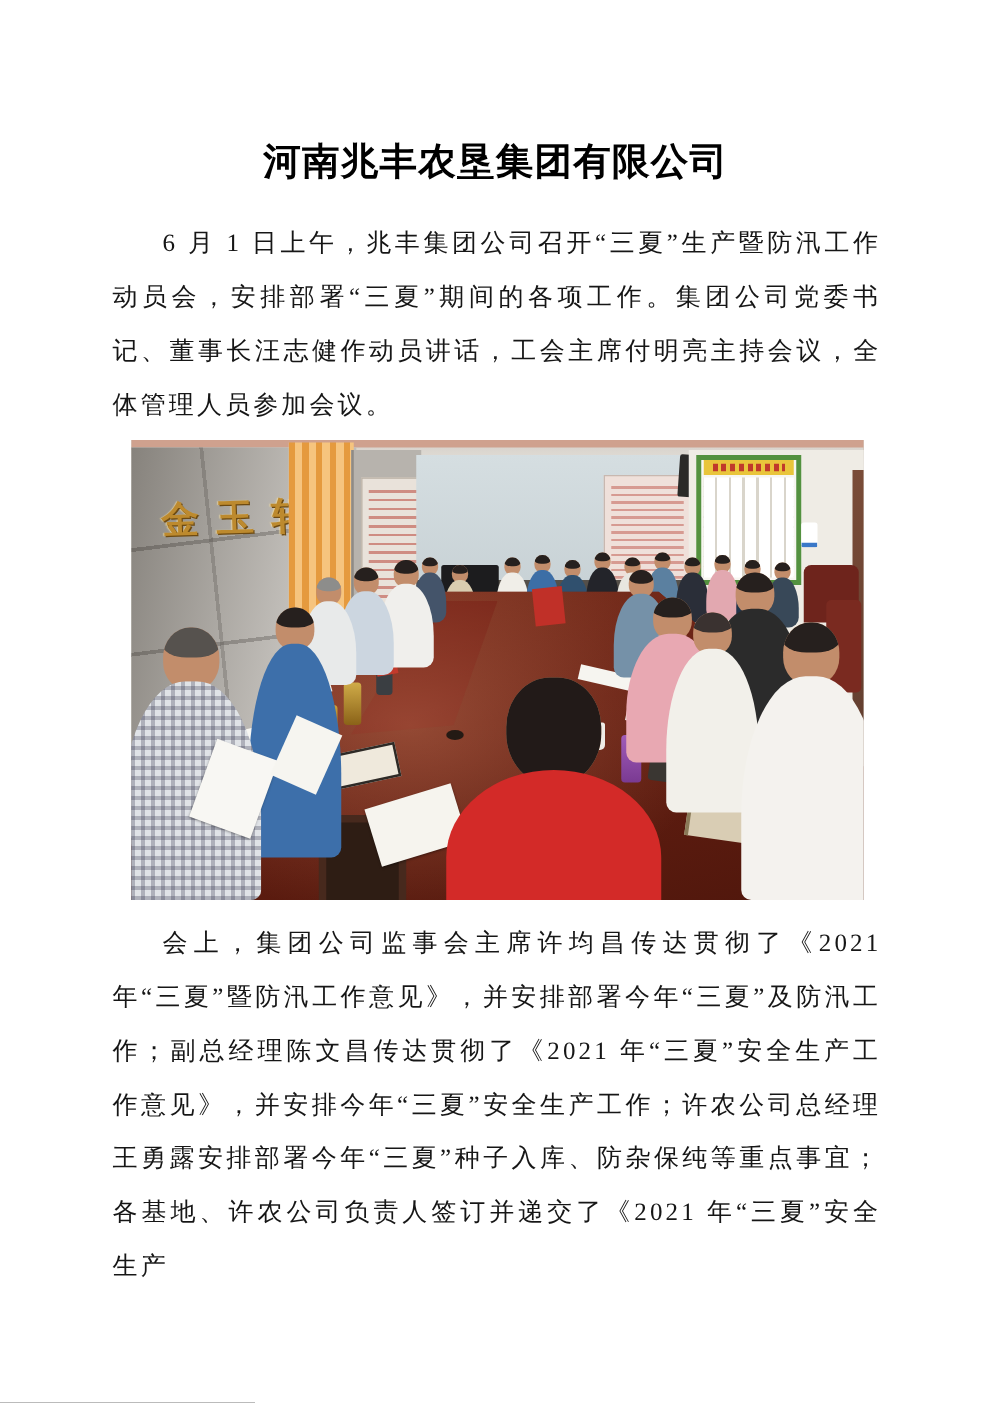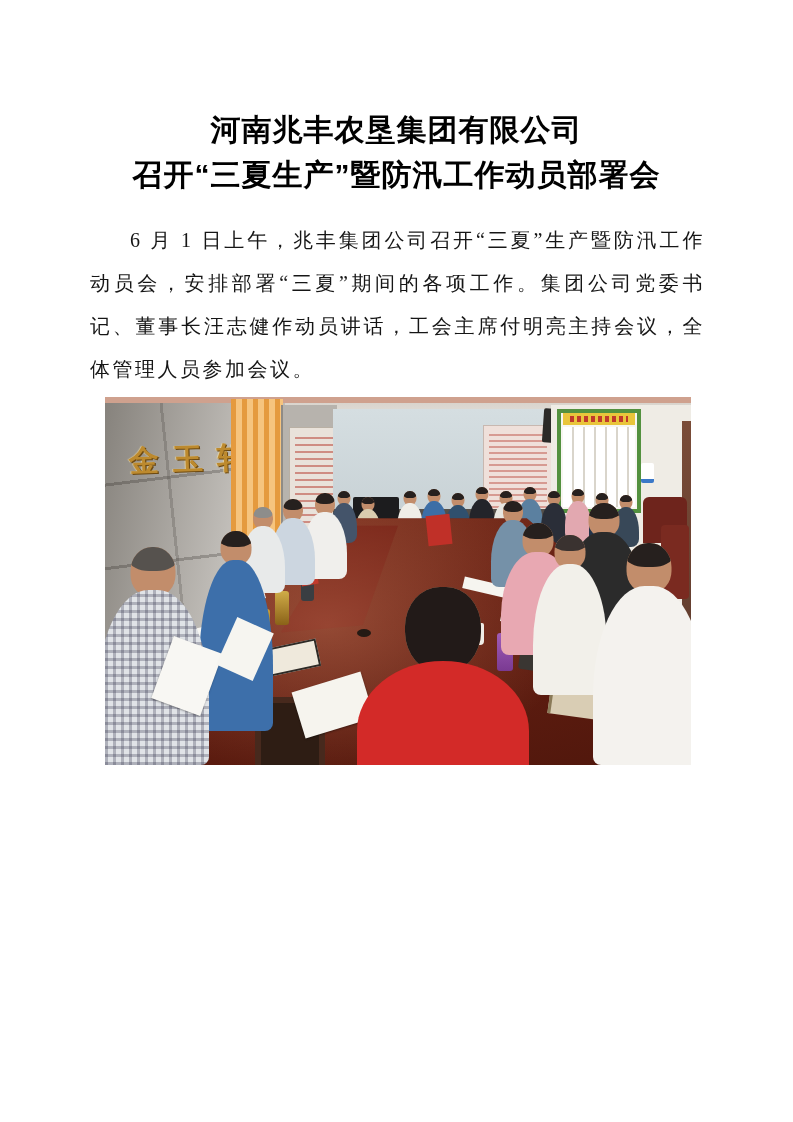--- a/index.html
+++ b/index.html
@@ -76,21 +76,20 @@
     text-shadow:1px 1px 0 #6d4a12,-1px 0 1px rgba(255,230,160,.6);
     transform:rotate(-2deg);white-space:nowrap;}
 </style>
 </head>
 <body>
 
 <div class="page">
 
   <h1 class="doc-title">
     <span class="tl">河南兆丰农垦集团有限公司</span>
-    <span class="tl">召开“三夏生产”暨防汛工作动员部署会</span>
   </h1>
 
   <p class="body-para para-1">6 月 1 日上午，兆丰集团公司召开“三夏”生产暨防汛工作动员会，安排部署“三夏”期间的各项工作。集团公司党委书记、董事长汪志健作动员讲话，工会主席付明亮主持会议，全体管理人员参加会议。</p>
 
   <figure class="photo">
 
     <div class="abs" style="left:0;top:0;width:586px;height:8px;background:#cfa18e;"></div>
     <div class="abs" style="left:0;top:6px;width:586px;height:26px;background:linear-gradient(180deg,#d9d4cd,#ece9e4);"></div>
 
     <div class="abs" style="left:0;top:6px;width:180px;height:362px;
@@ -255,14 +254,15 @@
     <div class="abs" style="left:56px;top:246px;width:52px;height:66px;background:#f8f7f3;transform:rotate(20deg);box-shadow:0 1px 2px rgba(0,0,0,.35);"></div>
     <div class="abs" style="left:120px;top:226px;width:40px;height:52px;background:#f6f5f0;transform:rotate(24deg);"></div>
 
     <div class="fig back" style="left:252px;top:190px;width:172px;height:178px;--hair:#221a18;--shirt:#d32a28;">
       <div class="hd" style="width:76px;height:86px;border-radius:46% 46% 48% 48%;"></div>
       <div class="bd" style="top:74px;border-radius:52% 52% 0 0 / 70% 70% 0 0;"></div>
     </div>
 
   </figure>
 
+  <p class="body-para para-2">会上，集团公司监事会主席许均昌传达贯彻了《2021 年“三夏”暨防汛工作意见》，并安排部署今年“三夏”及防汛工作；副总经理陈文昌传达贯彻了《2021 年“三夏”安全生产工作意见》，并安排今年“三夏”安全生产工作；许农公司总经理王勇露安排部署今年“三夏”种子入库、防杂保纯等重点事宜；各基地、许农公司负责人签订并递交了《2021 年“三夏”安全生产</p>
 
 </div>
 
 </body></html>

